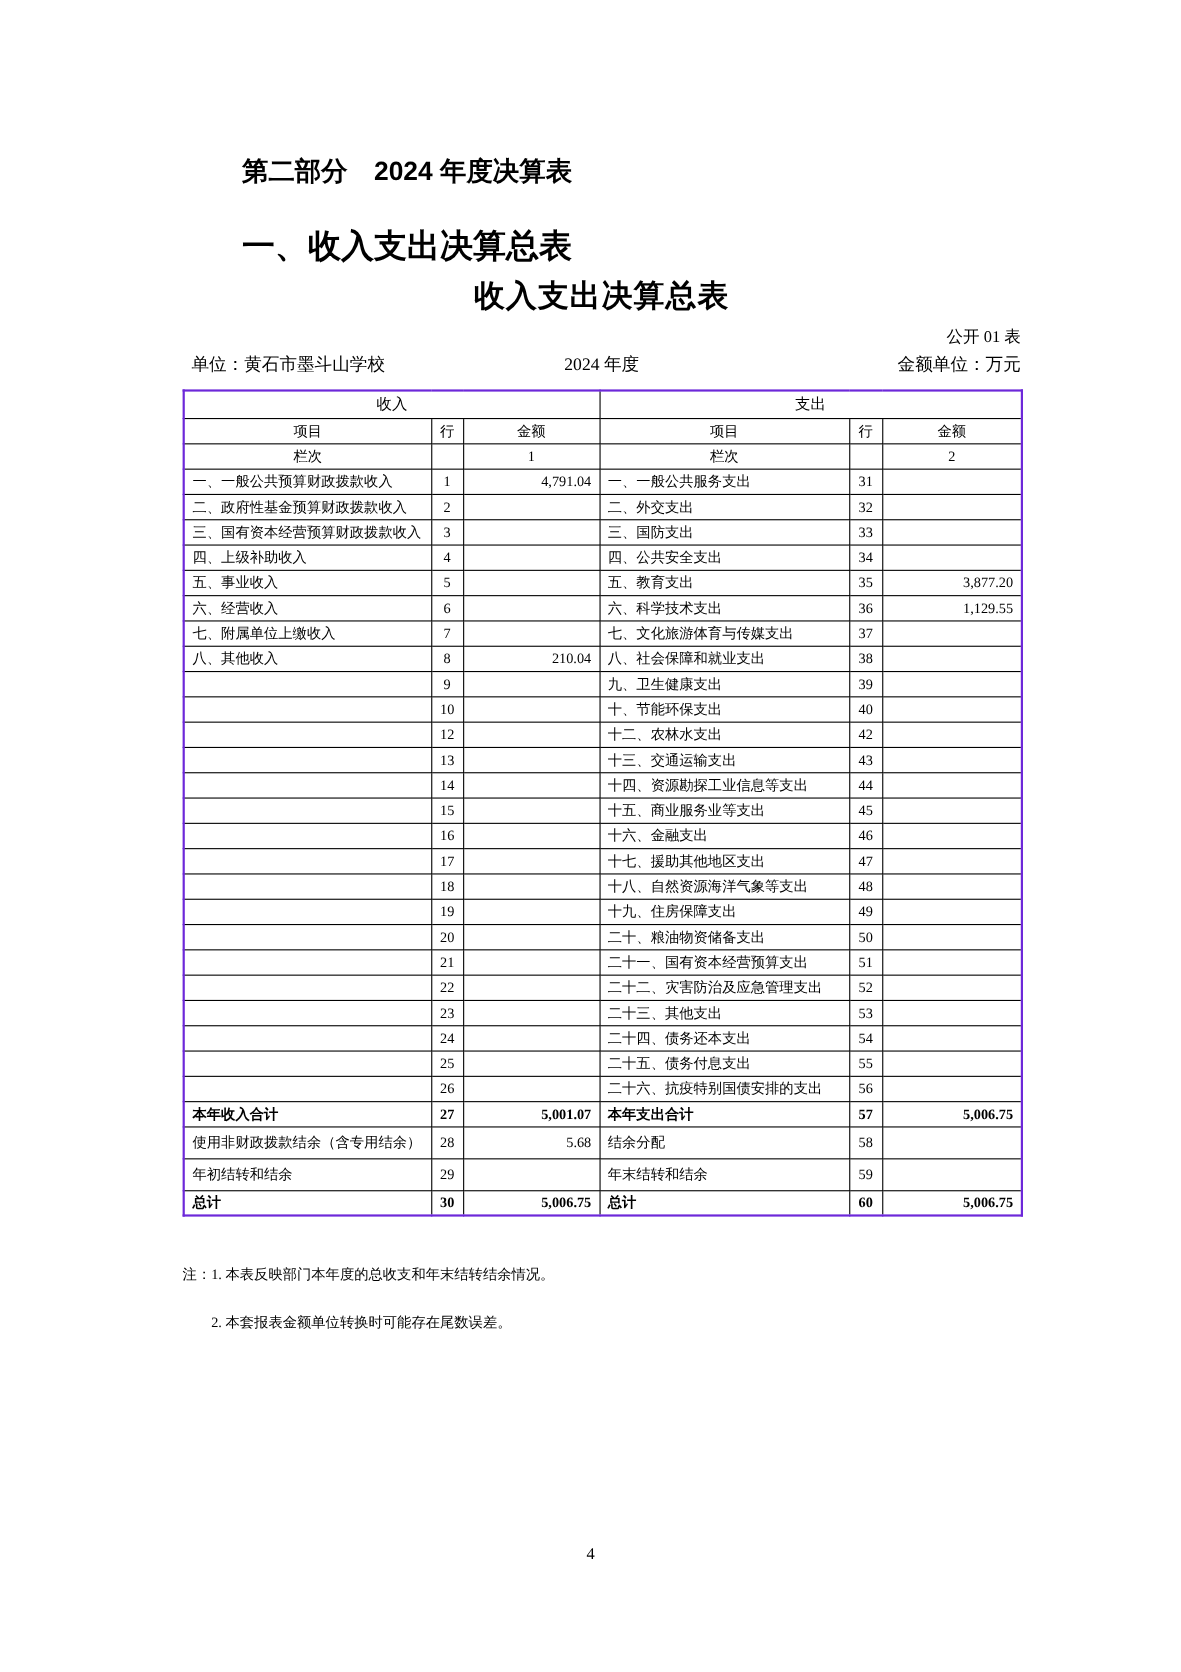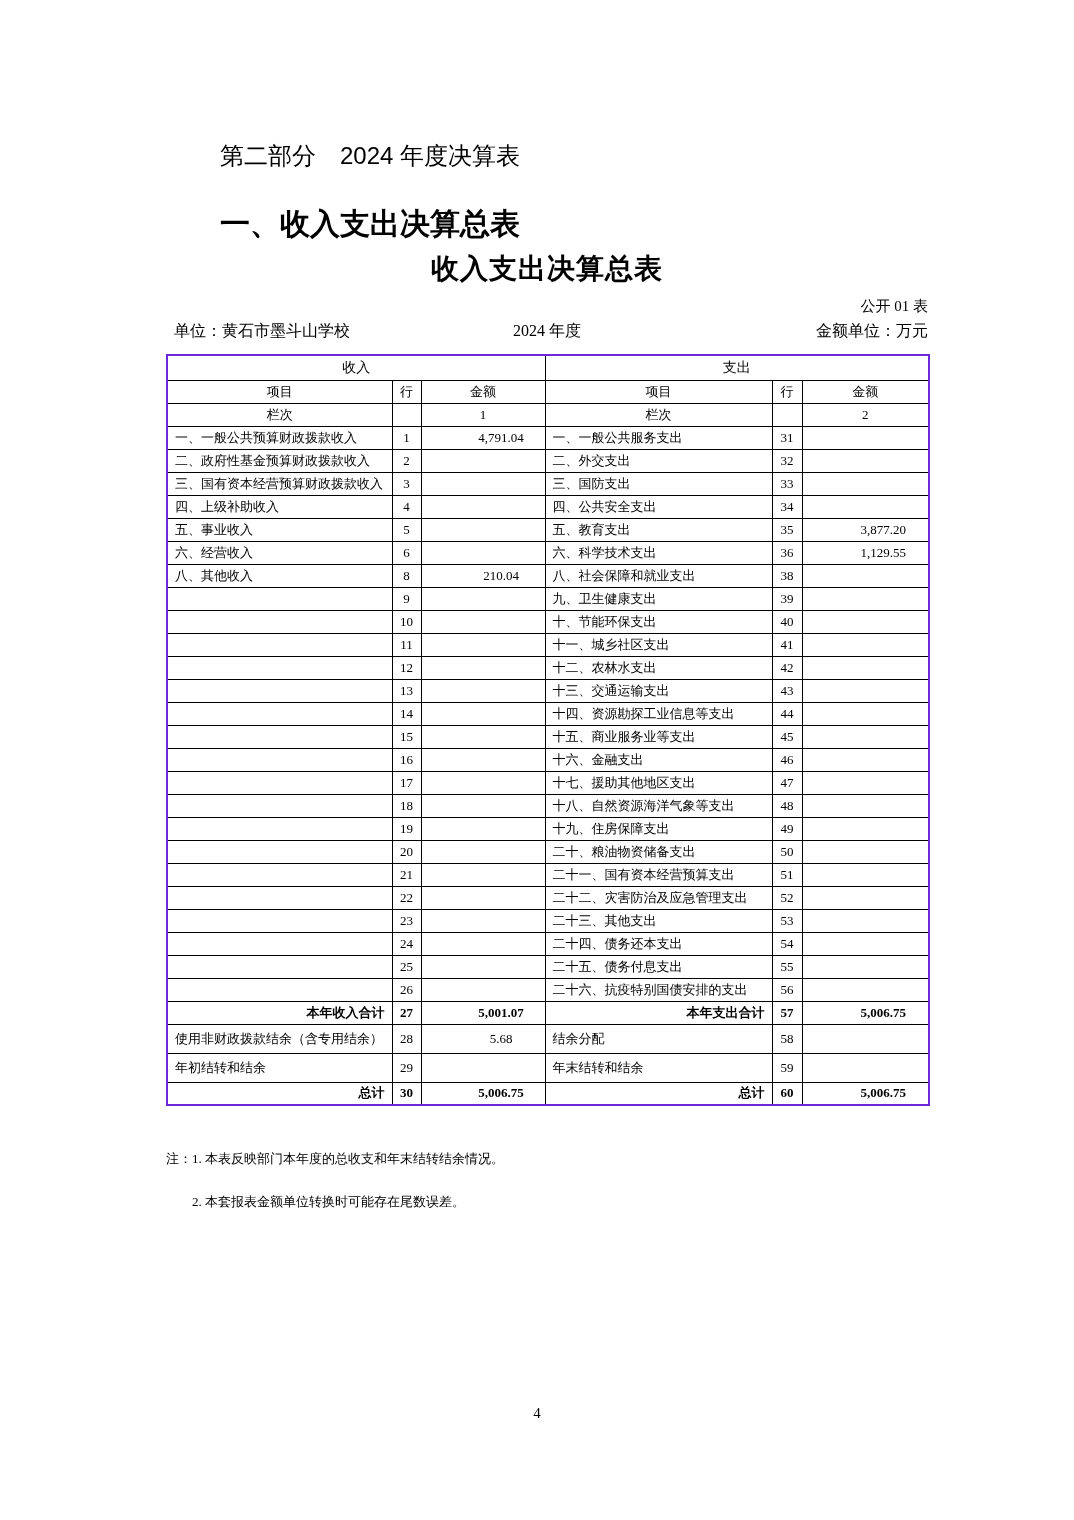--- a/index.html
+++ b/index.html
@@ -7,21 +7,21 @@
   body {
     background:#ffffff;
     color:#000000;
     font-family:"Liberation Serif","DejaVu Serif",serif;
     position:relative;
     overflow:hidden;
   }
   .abs { position:absolute; }
   #section-title {
     left:220px; top:140px;
-    font-size:24px; font-weight:400;
+    font-size:24px; font-weight:700;
     font-family:"Liberation Sans","DejaVu Sans",sans-serif;
   }
   #subsection-title {
     left:220px; top:204px;
     font-size:30px; font-weight:700;
     font-family:"Liberation Sans","DejaVu Sans",sans-serif;
   }
   #table-title {
     left:166px; top:250px; width:762px;
     text-align:center;
@@ -49,23 +49,23 @@
     border:1px solid #000;
     font-size:13px; font-weight:400;
     height:23px; padding:0 7px;
     overflow:hidden; white-space:nowrap;
     background:#fff;
   }
   #budget-table thead th { text-align:center; }
   #budget-table tr.group-row th { height:25px; font-size:14px; }
   #budget-table td.item   { text-align:left; }
   #budget-table td.line   { text-align:center; padding:0 2px; }
-  #budget-table td.amount { text-align:center;padding-left:43px; }
+  #budget-table td.amount { text-align:right;padding-left:43px; }
   #budget-table tr.total td { font-weight:700; }
-  #budget-table tr.total td.item { text-align:right; }
+  #budget-table tr.total td.item { text-align:left; }
   #budget-table tr.tall td { height:29px; }
 
   #notes { left:166px; top:1150px; width:762px; font-size:13px; }
   #notes .note-line { margin-bottom:25px; }
   #notes .note-indent { padding-left:26px; }
 
   #page-number {
     left:0; top:1405px; width:1074px;
     text-align:center; font-size:15px;
   }
@@ -158,20 +158,28 @@
       </tr>
       <tr>
         <td class="item">六、经营收入</td>
         <td class="line">6</td>
         <td class="amount"></td>
         <td class="item">六、科学技术支出</td>
         <td class="line">36</td>
         <td class="amount">1,129.55</td>
       </tr>
       <tr>
+        <td class="item">七、附属单位上缴收入</td>
+        <td class="line">7</td>
+        <td class="amount"></td>
+        <td class="item">七、文化旅游体育与传媒支出</td>
+        <td class="line">37</td>
+        <td class="amount"></td>
+      </tr>
+      <tr>
         <td class="item">八、其他收入</td>
         <td class="line">8</td>
         <td class="amount">210.04</td>
         <td class="item">八、社会保障和就业支出</td>
         <td class="line">38</td>
         <td class="amount"></td>
       </tr>
       <tr>
         <td class="item"></td>
         <td class="line">9</td>
@@ -179,28 +187,20 @@
         <td class="item">九、卫生健康支出</td>
         <td class="line">39</td>
         <td class="amount"></td>
       </tr>
       <tr>
         <td class="item"></td>
         <td class="line">10</td>
         <td class="amount"></td>
         <td class="item">十、节能环保支出</td>
         <td class="line">40</td>
-        <td class="amount"></td>
-      </tr>
-      <tr>
-        <td class="item"></td>
-        <td class="line">11</td>
-        <td class="amount"></td>
-        <td class="item">十一、城乡社区支出</td>
-        <td class="line">41</td>
         <td class="amount"></td>
       </tr>
       <tr>
         <td class="item"></td>
         <td class="line">12</td>
         <td class="amount"></td>
         <td class="item">十二、农林水支出</td>
         <td class="line">42</td>
         <td class="amount"></td>
       </tr>

